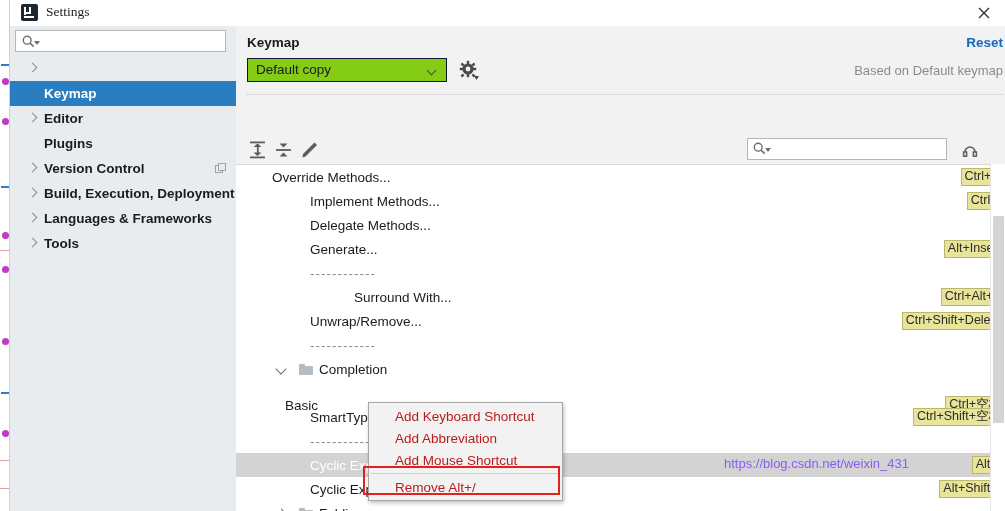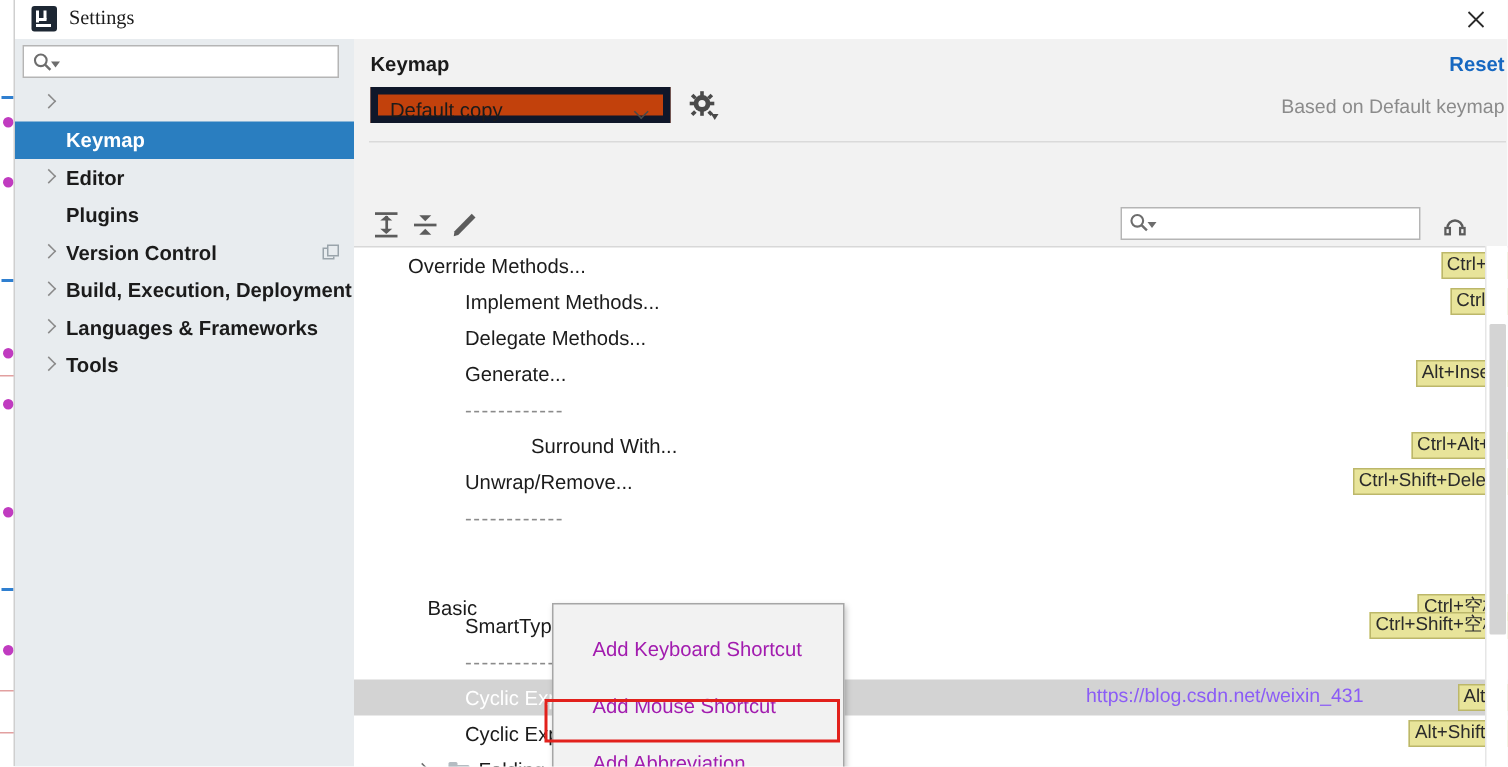--- a/index.html
+++ b/index.html
@@ -95,21 +95,21 @@
     background:#f2f2f2;
   }
   #page-title{
     position:absolute;left:11px;top:9px;font-size:13.5px;font-weight:bold;color:#1b1b1b;
   }
   #reset-link{
     position:absolute;right:2px;top:9px;font-size:13.5px;font-weight:bold;color:#1668c1;cursor:pointer;
   }
   #keymap-select{
     position:absolute;left:11px;top:32px;width:200px;height:24px;
-    background:#c2410c;border:5px solid #0f172a;box-sizing:border-box;cursor:pointer;
+    background:#84cc16;border:1px solid #0f172a;box-sizing:border-box;cursor:pointer;
   }
   #keymap-select .val{position:absolute;left:8px;top:3px;font-size:13.5px;color:#1b1b1b;}
   #keymap-select .dcv{position:absolute;right:10px;top:8px;width:8px;height:8px;}
   #keymap-select .dcv i{position:absolute;left:0;top:0;width:6px;height:6px;
      border-left:1.5px solid #4a4a4a;border-bottom:1.5px solid #4a4a4a;transform:rotate(-45deg);}
   #gear-btn{position:absolute;left:222px;top:33px;width:22px;height:22px;cursor:pointer;}
   #based-on{
     position:absolute;right:2px;top:37px;font-size:13px;color:#8b8b8b;
   }
   #hr1{position:absolute;left:10px;top:68px;width:758px;height:1px;background:#dadada;}
@@ -180,21 +180,21 @@
 
   
   #ctx-menu{
     position:absolute;left:358px;top:402px;width:193px;
     background:#f2f2f2;border:1px solid #a6a6a6;
     box-shadow:1px 2px 4px rgba(0,0,0,0.25);
     padding:2px 0 2px 0;z-index:40;
   }
   .ctx-item{
     height:22px;display:flex;align-items:center;padding-left:26px;
-    font-size:13.5px;color:#a21caf;cursor:pointer;white-space:nowrap;margin-top:16px;
+    font-size:13.5px;color:#b91c1c;cursor:pointer;white-space:nowrap;
   }
   #ctx-sep{height:1px;background:#cfcfcf;margin:2px 2px;}
   #ctx-highlight{
     position:absolute;left:353px;top:466px;width:197px;height:29px;
     border:2px solid #e2211c;z-index:50;pointer-events:none;box-sizing:border-box;
   }
 
   
   #watermark{
     position:absolute;left:714px;top:456px;font-size:13px;color:#8b5cf6;
@@ -397,60 +397,71 @@
           <span class="txt">Surround With...</span>
           <span class="sc">Ctrl+Alt+T</span>
         </div>
         <div class="row" style="top: 144px; padding-left: 74px;">
           <span class="txt">Unwrap/Remove...</span>
           <span class="sc">Ctrl+Shift+Delete</span>
         </div>
         <div class="row" style="top: 168px; padding-left: 74px;">
           <span class="dash">------------</span>
         </div>
-        <div class="row" style="top: 228px; padding-left: 49px; text-align: center;">
-          <span class="txt">Basic</span>
-          <span class="sc">Ctrl+空格</span>
-        </div>
-        <div class="row" style="top: 240px; padding-left: 74px;">
-          <span class="txt">SmartType</span>
-          <span class="sc">Ctrl+Shift+空格</span>
-        </div>
-        <div class="row" style="top: 264px; padding-left: 74px;">
-          <span class="dash">------------</span>
-        </div>
-        <div class="row sel" style="top: 288px; padding-left: 74px;">
-          <span class="txt">Cyclic Expand Word</span>
-          <span class="sc">Alt+/</span>
-        </div>
-        <div class="row" style="top: 312px; padding-left: 74px;">
-          <span class="txt">Cyclic Expand Word Backward</span>
-          <span class="sc">Alt+Shift+/</span>
-        </div>
-        <div class="row" style="top: 336px; padding-left: 40px;">
-          <span class="rchev r">
+        <div class="row" style="top: 192px; padding-left: 40px;">
+          <span class="rchev d">
             <i></i>
           </span>
           <span style="width: 12px; flex: 0 0 auto;"></span>
           <span class="folder">
             <b class="tab"></b>
             <b class="body"></b>
           </span>
+          <span class="txt">Completion</span>
+        </div>
+        <div class="row" style="top: 228px; padding-left: 49px; text-align: center;">
+          <span class="txt">Basic</span>
+          <span class="sc">Ctrl+空格</span>
+        </div>
+        <div class="row" style="top: 240px; padding-left: 74px;">
+          <span class="txt">SmartType</span>
+          <span class="sc">Ctrl+Shift+空格</span>
+        </div>
+        <div class="row" style="top: 264px; padding-left: 74px;">
+          <span class="dash">------------</span>
+        </div>
+        <div class="row sel" style="top: 288px; padding-left: 74px;">
+          <span class="txt">Cyclic Expand Word</span>
+          <span class="sc">Alt+/</span>
+        </div>
+        <div class="row" style="top: 312px; padding-left: 74px;">
+          <span class="txt">Cyclic Expand Word Backward</span>
+          <span class="sc">Alt+Shift+/</span>
+        </div>
+        <div class="row" style="top: 336px; padding-left: 40px;">
+          <span class="rchev r">
+            <i></i>
+          </span>
+          <span style="width: 12px; flex: 0 0 auto;"></span>
+          <span class="folder">
+            <b class="tab"></b>
+            <b class="body"></b>
+          </span>
           <span class="txt">Folding</span>
         </div>
       </div>
 
     <div id="vscroll">
       <div id="vthumb"></div>
     </div>
   </div>
 
   <div id="ctx-menu">
       <div class="ctx-item">Add Keyboard Shortcut</div>
+      <div class="ctx-item">Add Abbreviation</div>
       <div class="ctx-item">Add Mouse Shortcut</div>
-      <div class="ctx-item">Add Abbreviation</div>
       <div id="ctx-sep"></div>
       <div class="ctx-item">Remove Alt+/</div>
     </div>
   <div id="ctx-highlight" style="border-color: rgb(226, 33, 28);"></div>
 
   <div id="watermark">https://blog.csdn.net/weixin_431</div>
 </div>
 
 </body></html>

